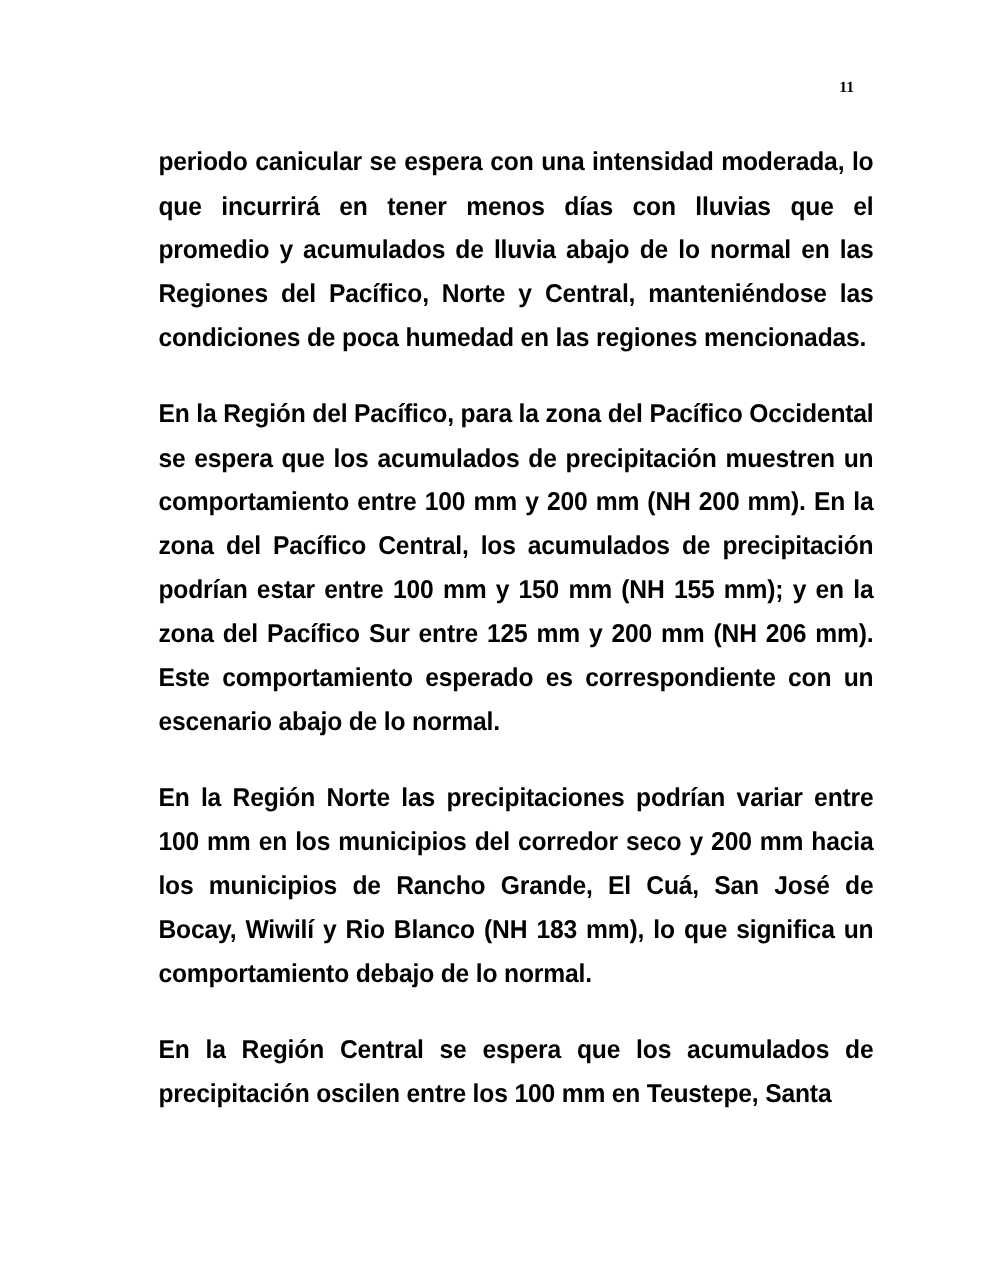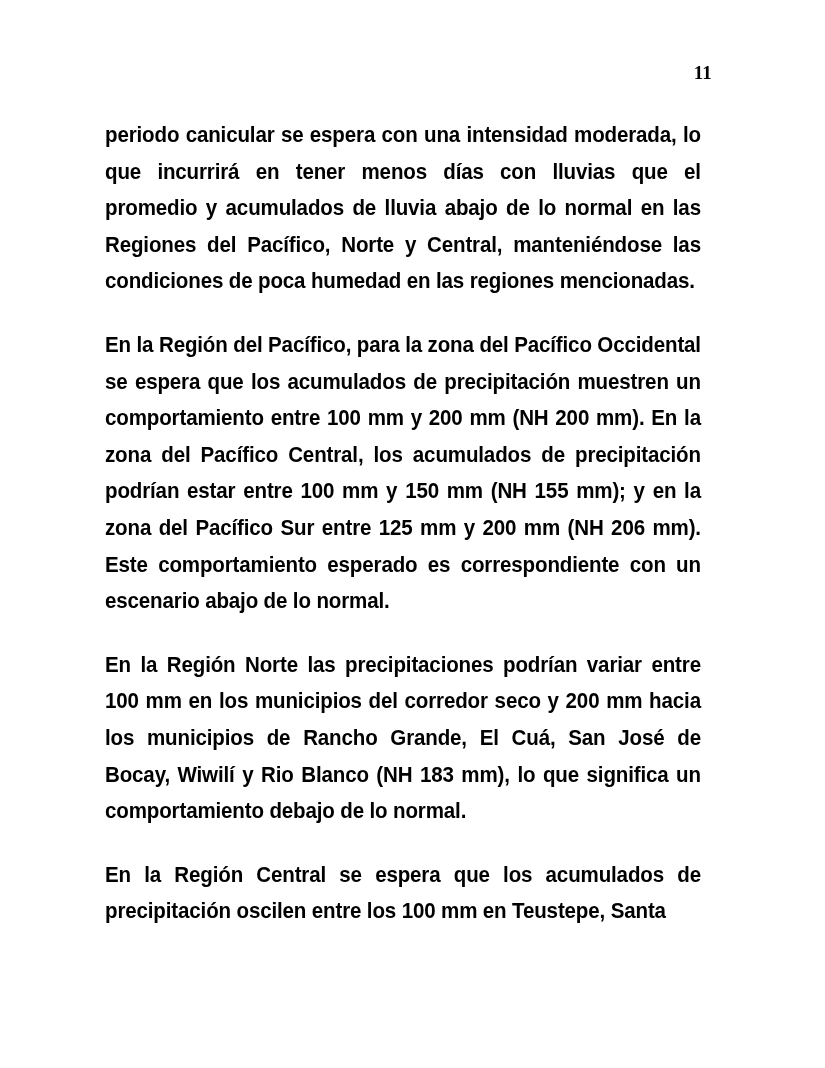--- a/index.html
+++ b/index.html
@@ -20,30 +20,30 @@
 
   
   .page-number {
     position: absolute;
     top: 62px;
     left: 0;
     width: 712px;
     text-align: right;
     font-family: "Liberation Serif", "DejaVu Serif", serif;
     font-weight: bold;
-    font-size: 19px;
+    font-size: 13px;
     line-height: 22px;
     color: #000000;
     letter-spacing: 0.2px;
   }
 
   
   .text-column {
     position: absolute;
-    left: 105px;
+    left: 132px;
     top: 117px;
     width: 596px;
   }
 
   .para {
     font-family: "Liberation Sans", "DejaVu Sans", sans-serif;
     font-weight: bold;
     font-size: 21.5px;
     line-height: 36.6px;
     color: #000000;

